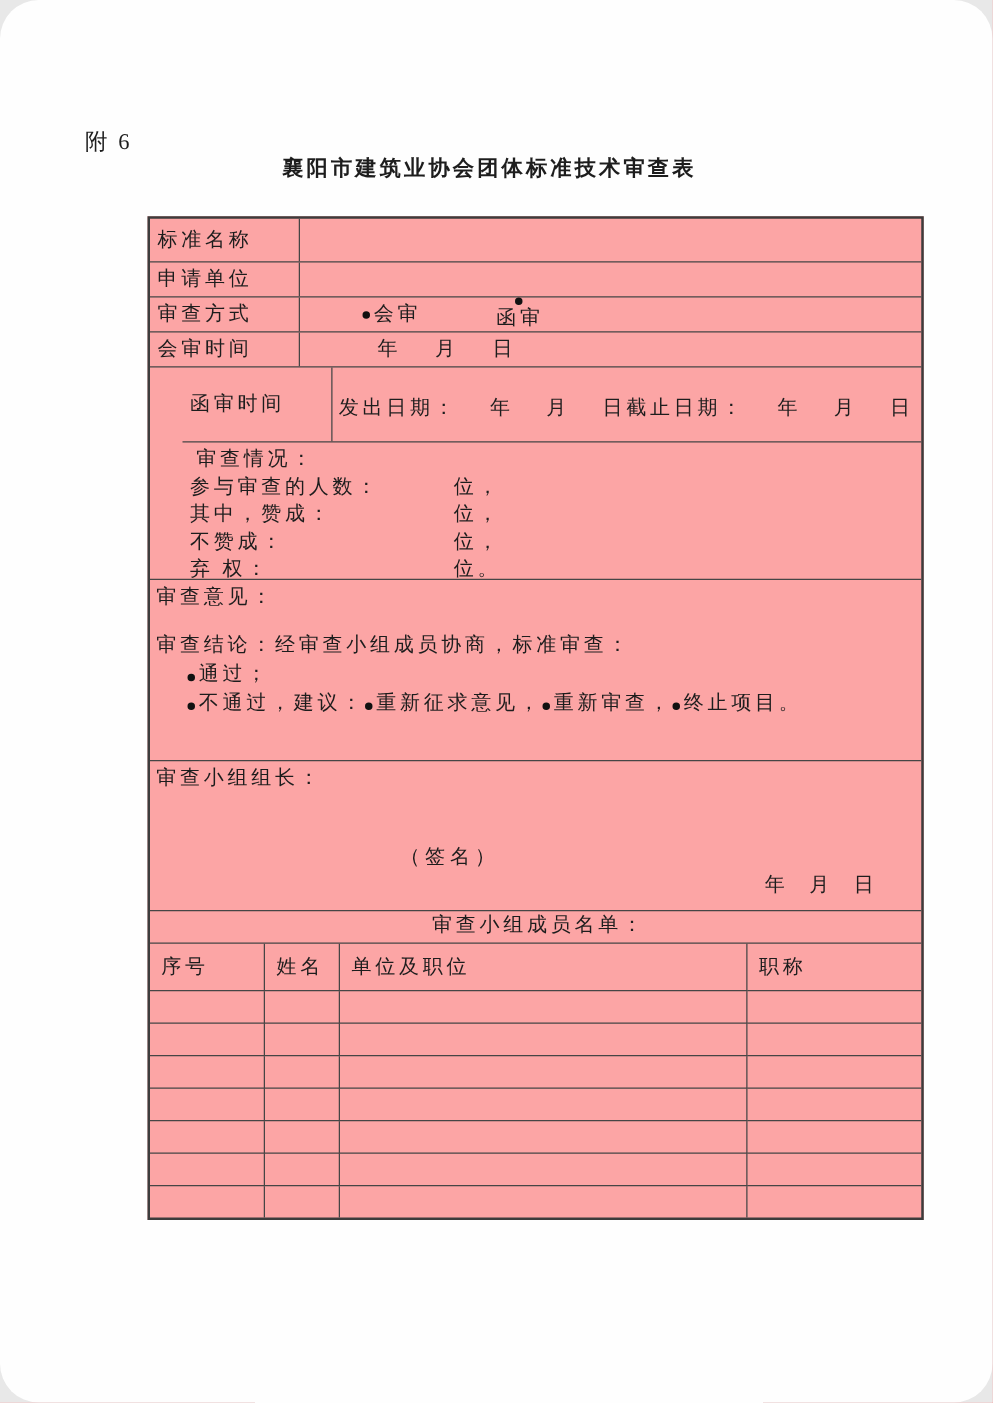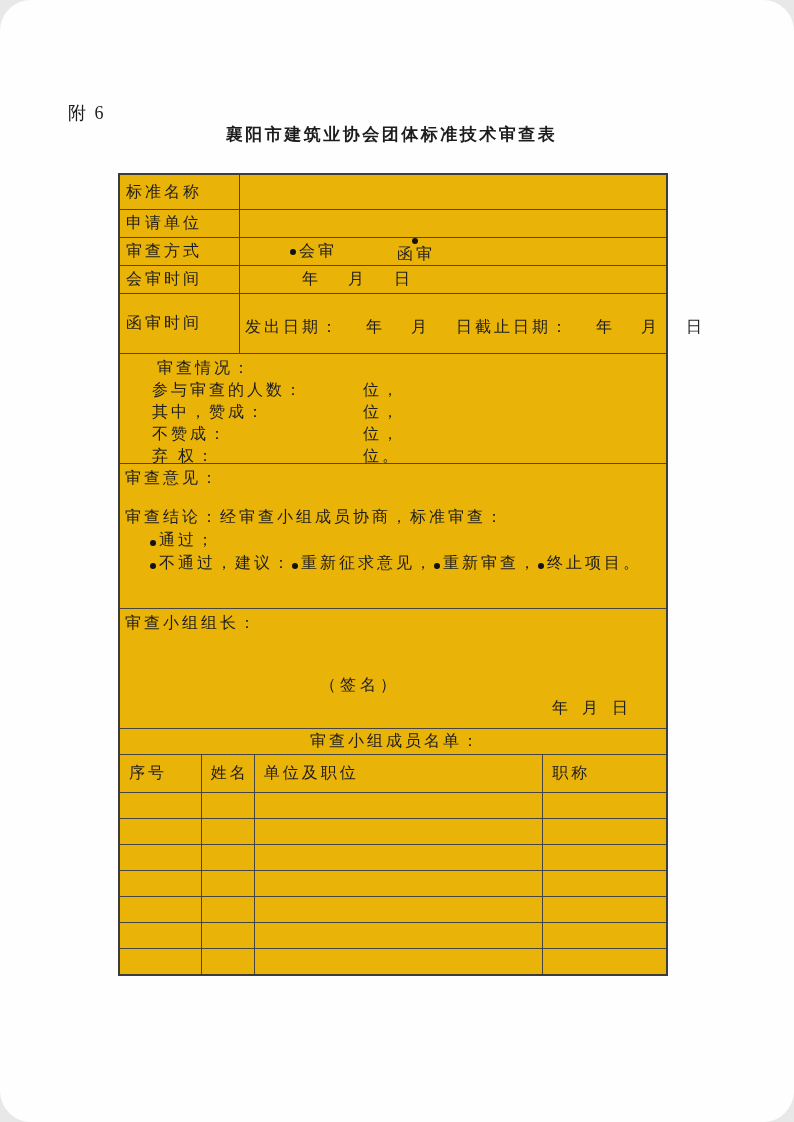--- a/index.html
+++ b/index.html
@@ -36,37 +36,37 @@
     text-align: center;
     font-size: 17px;
     font-weight: bold;
     letter-spacing: 2.5px;
     white-space: nowrap;
   }
   .form-table {
     position: absolute;
     left: 118px;
     top: 173px;
-    width: 550px;
+    width: 621px;
     border: 2px solid #3c3c3c;
-    background: #eab308;
+    background: #fca5a5;
   }
   .frow { display: flex; border-bottom: 1px solid var(--line); }
   .frow .lbl {
     width: 120px;
     flex: 0 0 120px;
     border-right: 1px solid var(--line);
     display: flex;
     align-items: center;
     padding-left: 6px;
   }
   .frow .val { flex: 1; display: flex; align-items: center; }
   .h35 { height: 35px; }
   .h28 { height: 28px; }
-  .h60 { height: 60px; }
+  .h60 { height: 60px; margin-left: 26px; }
 
   
   .val-method { padding-left: 50px; }
   .opt { display: inline-flex; align-items: center; }
   .opt + .opt { margin-left: 60px; flex-direction: column; }
   .circ {
     display: inline-block;
     width: 6px; height: 6px;
     border: 3px solid #111;
     border-radius: 50%;
@@ -100,21 +100,21 @@
   .sit-label { width: 197px; flex: 0 0 197px; text-align: left; }
   .sit-suffix { margin-left: 14px; }
 
   .sec-opinion { height: 145px; }
   .conclusion { margin-top: 16px; }
   .conc-label { padding-left: 5px; line-height: 23px; }
   .conc-opt { padding-left: 30px; line-height: 23px; white-space: nowrap; }
 
   .sec-leader { height: 120px; }
   .sig-hint { position: absolute; left: 200px; top: 66px; letter-spacing: 4px; }
-  .leader-date { position: absolute; right: 37px; top: 89px; letter-spacing: 1px; word-spacing: 8px; white-space: nowrap; }
+  .leader-date { position: absolute; right: 37px; top: 89px; letter-spacing: 1px; word-spacing: 8px; white-space: nowrap; font-family: Liberation Mono, monospace; }
 
   .sec-memlabel { height: 26px; text-align: center; }
   .sec-memlabel .sec-label { padding-top: 1px; }
 
   
   table.members { width: 100%; border-collapse: collapse; table-layout: fixed; }
   table.members th, table.members td { border: 1px solid var(--line); }
   table.members th {
     height: 37px;
     font-weight: normal;

